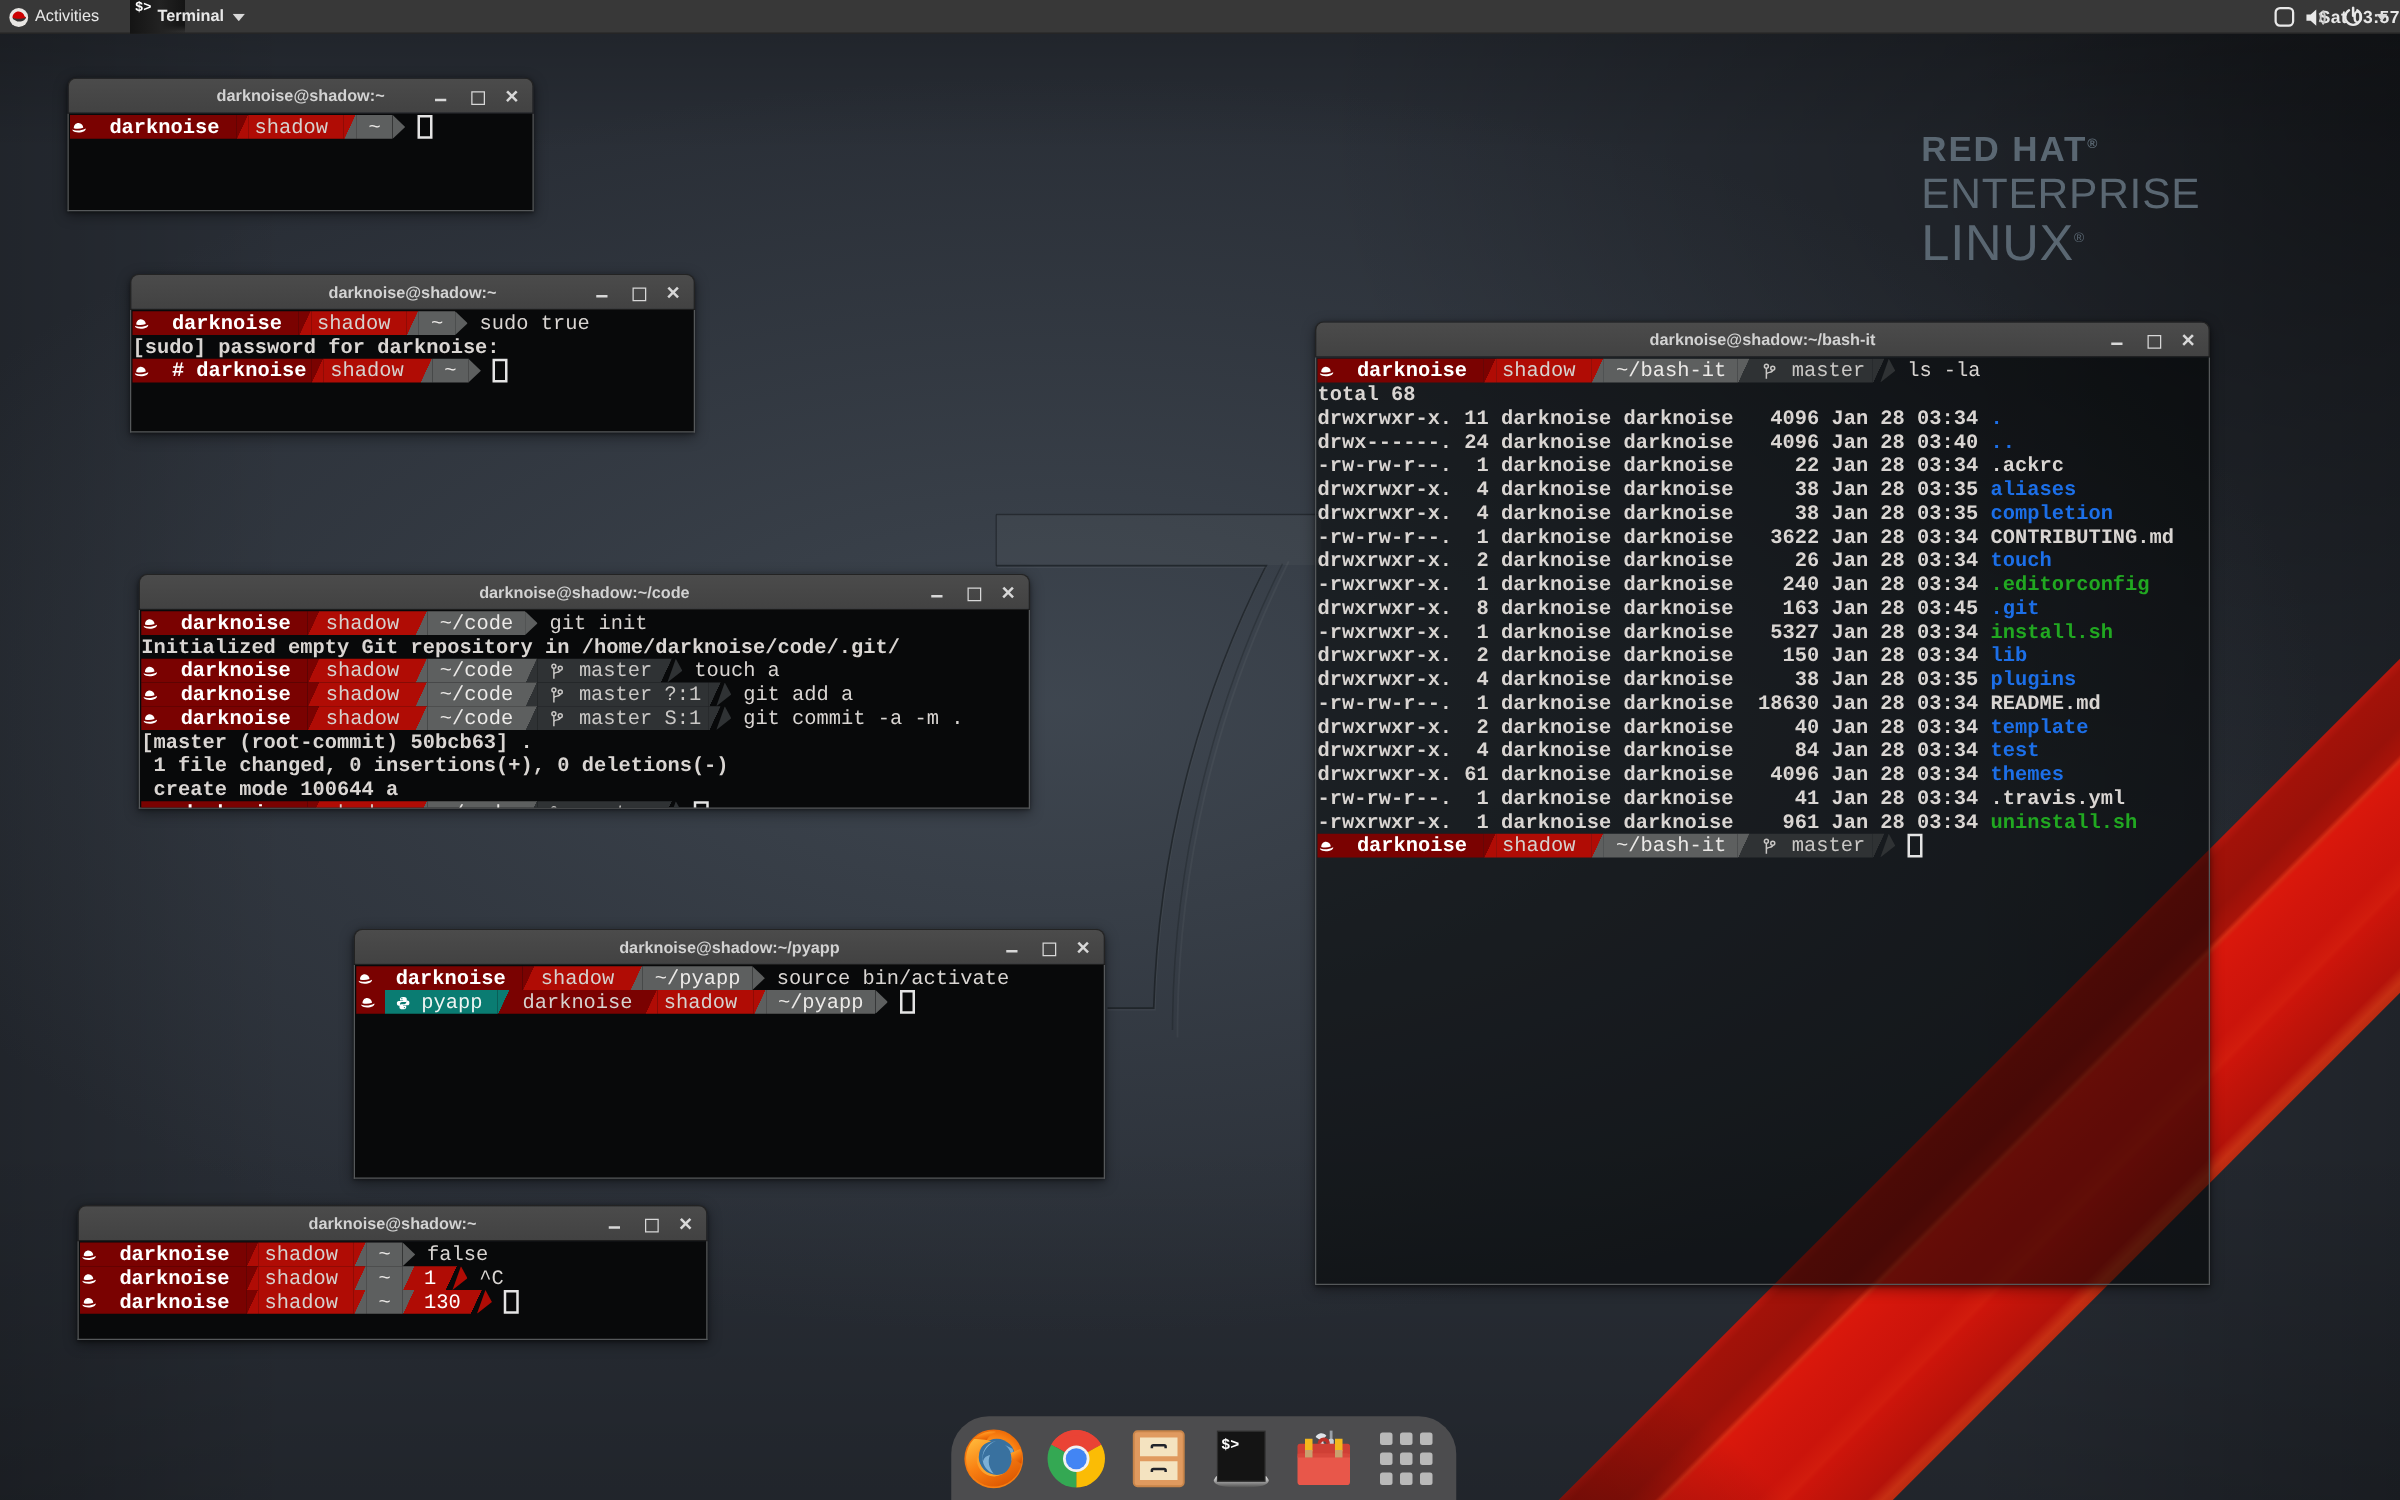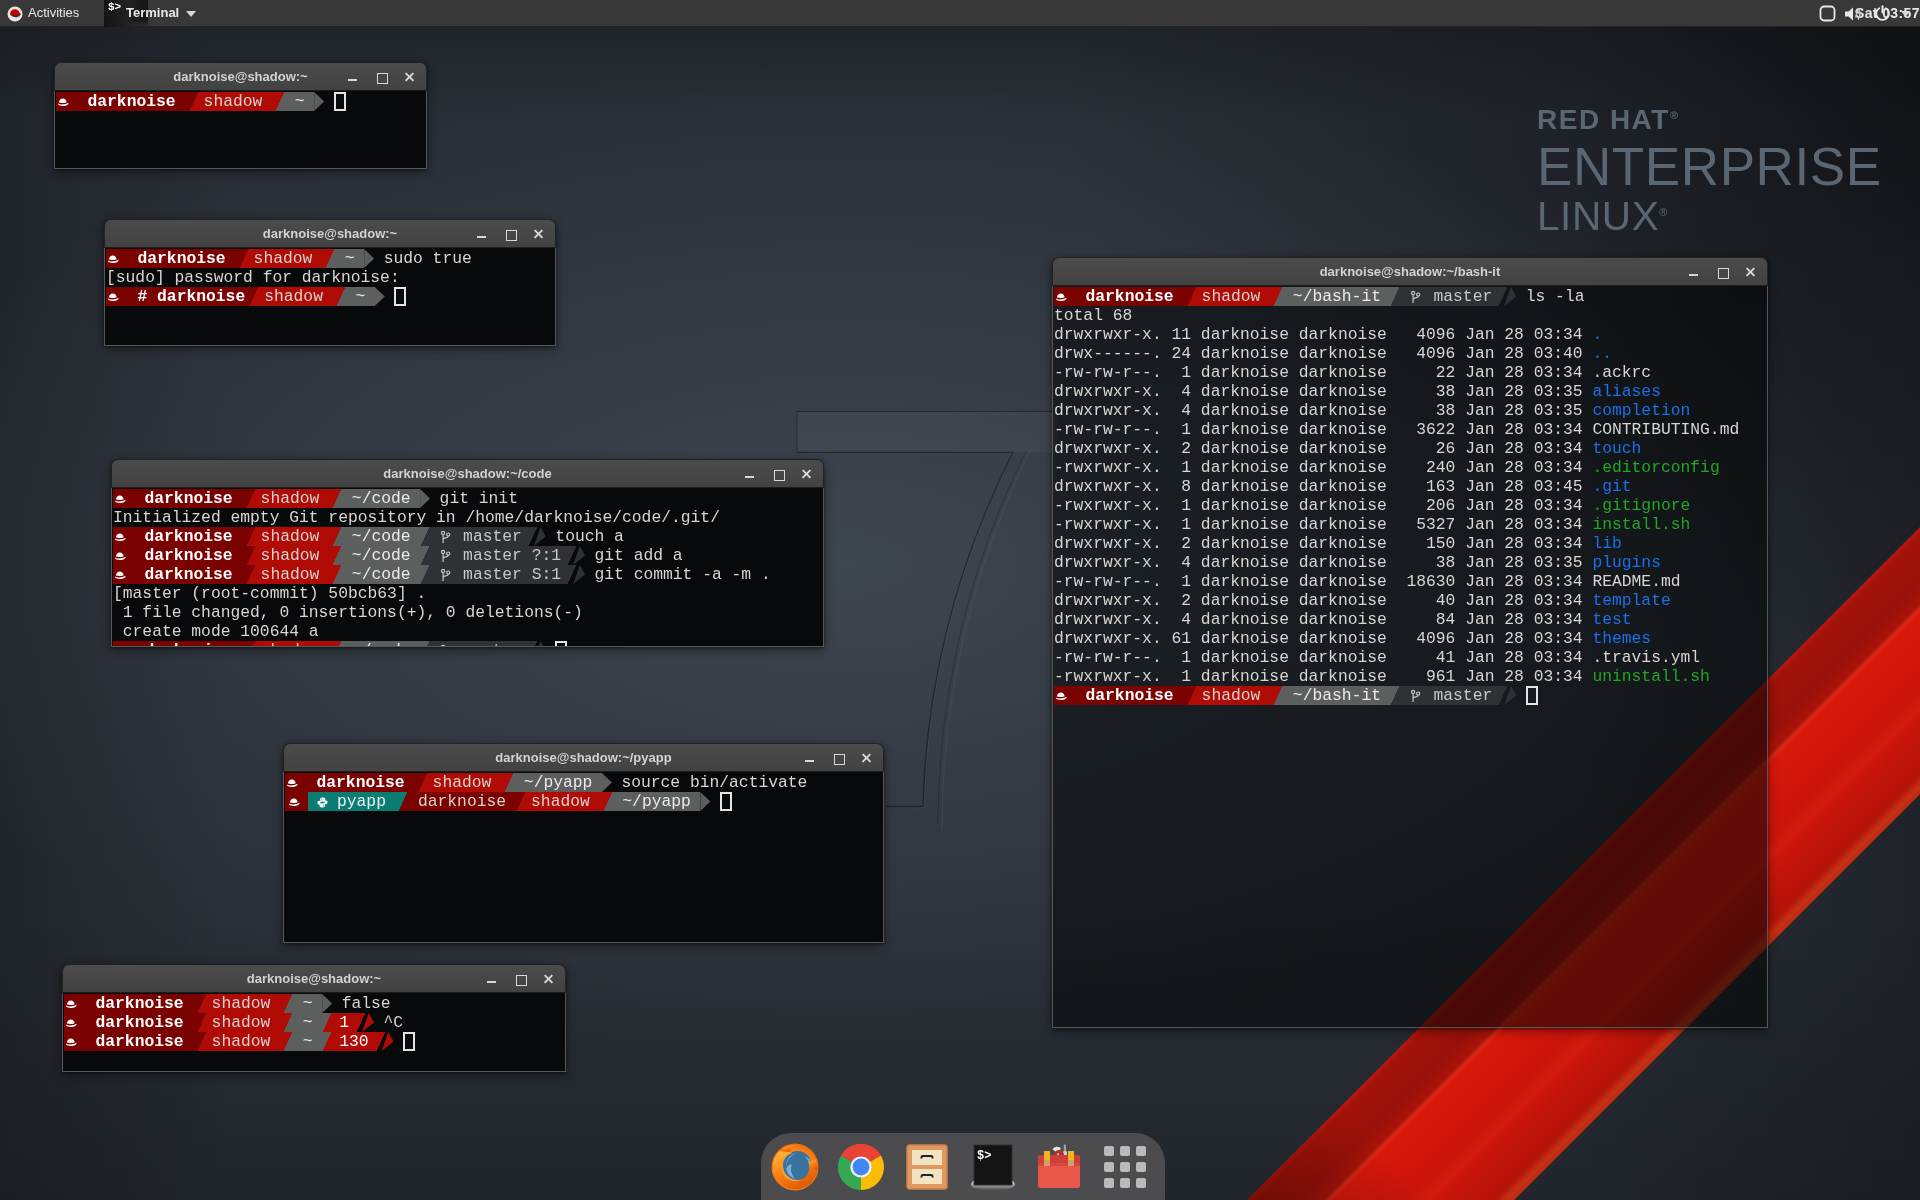--- a/index.html
+++ b/index.html
@@ -18,21 +18,21 @@
 #stripe { position:absolute; left:1247px; top:1200px; width:1010px; height:189px;
   transform:rotate(-45deg); transform-origin:0 0;
   background:
     linear-gradient(90deg, rgba(0,0,0,.30) 0, rgba(0,0,0,0) 130px),
     linear-gradient(180deg, #b5170e 0, #a21209 7px, #991109 38px, #a81309 54px,
       #d62b13 57.5px, #da180c 61px, #d3160c 82px, #cb140b 112px, #d21c0d 128px,
       #cd150b 132px, #c2140a 148px, #b4120a 174px, #c62f13 183px, #bb2a11 189px);
 }
 #rhlogo { position:absolute; left:1537px; top:104px; color:#5a6772; }
 #rhlogo .l1 { font-size:28px; font-weight:bold; letter-spacing:1.5px; }
-#rhlogo .l2 { font-size:53px; letter-spacing:0.6px; margin-top:0px; }
+#rhlogo .l2 { font-size:34px; letter-spacing:0.6px; margin-top:0px; }
 #rhlogo .l3 { font-size:40.5px; letter-spacing:0.6px; margin-top:-4px; }
 #rhlogo sup { font-size:11px; }
 
 
 .win { position:absolute; border-radius:8px 8px 0 0;
   box-shadow:0 3px 11px rgba(0,0,0,.42), 0 1px 3px rgba(0,0,0,.4); }
 .tb { height:29px; background:linear-gradient(#4b4b4b,#424242); border-radius:7px 7px 0 0;
   border:1px solid #232323; border-bottom:1px solid #1d1d1d;
   text-align:center; font:bold 13px/27px "Liberation Sans",sans-serif; color:#d2d2d2; position:relative; }
 .btns { position:absolute; right:9px; top:0; height:28px; display:flex; align-items:center; }
@@ -40,21 +40,21 @@
 .bmin:after { content:""; position:absolute; left:3px; right:4px; bottom:4px; height:2.5px; background:#d8d8d8; }
 .bmax:after { content:""; position:absolute; left:4px; top:4px; width:8.5px; height:8.5px; border:1.6px solid #d8d8d8; }
 .bclo:before,.bclo:after { content:""; position:absolute; left:2.5px; top:7px; width:11px; height:2.2px; background:#d8d8d8; }
 .bclo:before { transform:rotate(45deg); }
 .bclo:after { transform:rotate(-45deg); }
 .ct { position:absolute; left:0; right:0; top:29px; bottom:0; background:#08090a;
   border:1px solid #55585a; border-top:none; overflow:hidden;
   font-family:"Liberation Mono",monospace; font-size:16.32px; color:#d9d5d2;
   padding-top:1px; padding-left:1px; }
 .ct6 { background:rgba(2,3,4,.54); }
-.row { height:19px; line-height:19px; white-space:pre; }
+.row { height:19px; line-height:19px; white-space:pre;font-weight:bold; }
 
 
 .P { display:flex; height:19px; align-items:stretch; }
 .sg { line-height:19px; white-space:pre; }
 .g1 { background:#7a0201; color:#fff; font-weight:bold; padding:0 13px 0 1px; }
 .g1 .hat { margin-right:0; }
 .g1 .u { margin-left:18px; }
 .g2 { background:#b00c05; color:#d6d2cf; padding:0 13px 0 5px; }
 .g3 { background:#5d5f5f; color:#eceae8; padding:0 9.5px; }
 .gb { background:#2f3234; color:#c9c7c5; padding:0 6px 0 10px; }
@@ -386,21 +386,20 @@
         <div class="row">total 68</div>
         <div class="row">drwxrwxr-x. 11 darknoise darknoise   4096 Jan 28 03:34 <span class="blu">.</span></div>
         <div class="row">drwx------. 24 darknoise darknoise   4096 Jan 28 03:40 <span class="blu">..</span></div>
         <div class="row">-rw-rw-r--.  1 darknoise darknoise     22 Jan 28 03:34 .ackrc</div>
         <div class="row">drwxrwxr-x.  4 darknoise darknoise     38 Jan 28 03:35 <span class="blu">aliases</span></div>
         <div class="row">drwxrwxr-x.  4 darknoise darknoise     38 Jan 28 03:35 <span class="blu">completion</span></div>
         <div class="row">-rw-rw-r--.  1 darknoise darknoise   3622 Jan 28 03:34 CONTRIBUTING.md</div>
         <div class="row">drwxrwxr-x.  2 darknoise darknoise     26 Jan 28 03:34 <span class="blu">touch</span></div>
         <div class="row">-rwxrwxr-x.  1 darknoise darknoise    240 Jan 28 03:34 <span class="grn">.editorconfig</span></div>
         <div class="row">drwxrwxr-x.  8 darknoise darknoise    163 Jan 28 03:45 <span class="blu">.git</span></div>
-        <div class="row">-rwxrwxr-x.  1 darknoise darknoise    206 Jan 28 03:34 <span class="grn">.gitignore</span></div>
         <div class="row">-rwxrwxr-x.  1 darknoise darknoise   5327 Jan 28 03:34 <span class="grn">install.sh</span></div>
         <div class="row">drwxrwxr-x.  2 darknoise darknoise    150 Jan 28 03:34 <span class="blu">lib</span></div>
         <div class="row">drwxrwxr-x.  4 darknoise darknoise     38 Jan 28 03:35 <span class="blu">plugins</span></div>
         <div class="row">-rw-rw-r--.  1 darknoise darknoise  18630 Jan 28 03:34 README.md</div>
         <div class="row">drwxrwxr-x.  2 darknoise darknoise     40 Jan 28 03:34 <span class="blu">template</span></div>
         <div class="row">drwxrwxr-x.  4 darknoise darknoise     84 Jan 28 03:34 <span class="blu">test</span></div>
         <div class="row">drwxrwxr-x. 61 darknoise darknoise   4096 Jan 28 03:34 <span class="blu">themes</span></div>
         <div class="row">-rw-rw-r--.  1 darknoise darknoise     41 Jan 28 03:34 .travis.yml</div>
         <div class="row">-rwxrwxr-x.  1 darknoise darknoise    961 Jan 28 03:34 <span class="grn">uninstall.sh</span></div>
         <div class="P">

